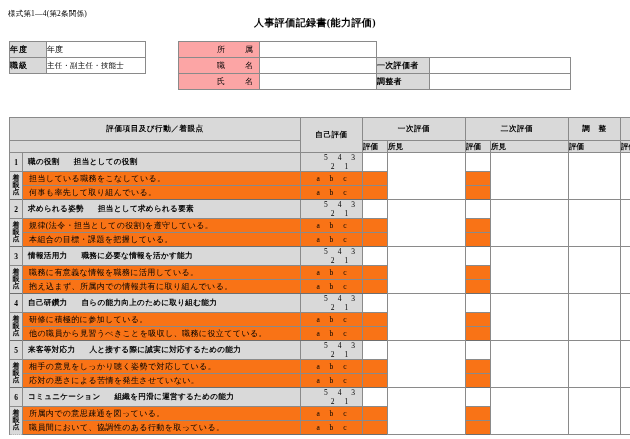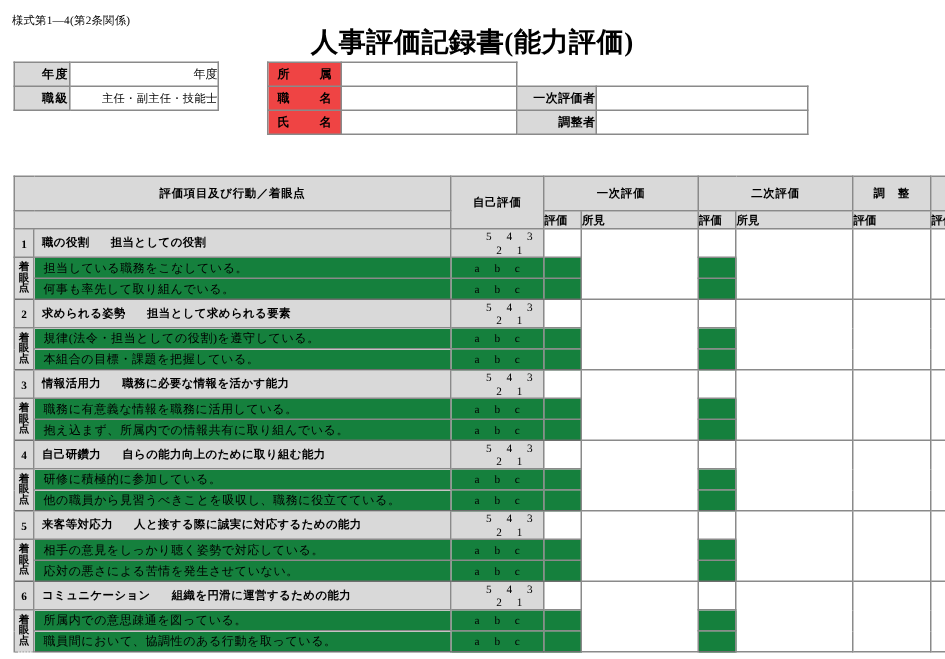--- a/index.html
+++ b/index.html
@@ -26,40 +26,40 @@
     letter-spacing: 0.2px;
     white-space: nowrap;
   }
 
   
   .doc-title {
     position: absolute;
     left: 0; top: 16px;
     width: 630px;
     text-align: center;
-    font-size: 18px;
+    font-size: 10px;
     font-weight: bold;
     letter-spacing: 0.4px;
   }
 
   
   table { border-collapse: collapse; }
   td, th { padding: 0; font-weight: normal; }
 
   
   .meta-table {
     position: absolute;
     left: 9px; top: 41px;
     border: 1px solid #8a8a8a;
     font-size: 8px;
   }
   .meta-table td {
     border: 1px solid #8a8a8a;
     height: 15px;
-    text-align: right;
+    text-align: left;
     vertical-align: middle;
     white-space: nowrap;
   }
   .meta-table td.key {
     width: 36px;
     background: #d9d9d9;
     font-weight: bold;
     letter-spacing: 1px;
   }
   .meta-table td.val { width: 98px; }
@@ -73,32 +73,33 @@
     border-collapse: collapse;
   }
   .info-table td {
     border: 1px solid #8a8a8a;
     height: 15px;
     vertical-align: middle;
     white-space: nowrap;
   }
   .info-table td.lbl {
     width: 48px;
-    background: #ef4444;
-    font-weight: bold;
-    text-align: center;
+    background: #fca5a5;
+    font-weight: normal;
+    text-align: center;
+    padding-left: 32px;
   }
   .info-table td.lbl .sp { letter-spacing: 6px; padding-left: 6px; }
   .info-table td.lbl .nosp { letter-spacing: 0.5px; }
   .info-table td.fld { width: 116px; background: #ffffff; }
   .info-table td.lbl2 {
     width: 52px;
     background: #d9d9d9;
     font-weight: bold;
-    text-align: right;
+    text-align: left;
     letter-spacing: 0.3px;
   }
   .info-table td.fld2 { width: 140px; background: #ffffff; }
   .info-table td.blank { border: none; background: transparent; }
 
   
   .eval-table {
     position: absolute;
     left: 9px; top: 117px;
     border-collapse: collapse;
@@ -149,21 +150,21 @@
   tr.item td.scale {
     text-align: center;
     font-weight: normal;
     letter-spacing: 4px;
     padding-left: 20px;
     font-size: 7.5px;
   }
   tr.item td.inputcell { background: #ffffff; }
 
   
-  tr.point td { height: 13px; background: #15803d; }
+  tr.point td { height: 13px; background: #f97316; }
   tr.point td.pt-label {
     width: 13px;
     background: #d9d9d9;
     text-align: center;
     font-weight: bold;
     font-size: 7px;
     line-height: 7.2px;
     padding: 0;
   }
   tr.point td.behavior {

